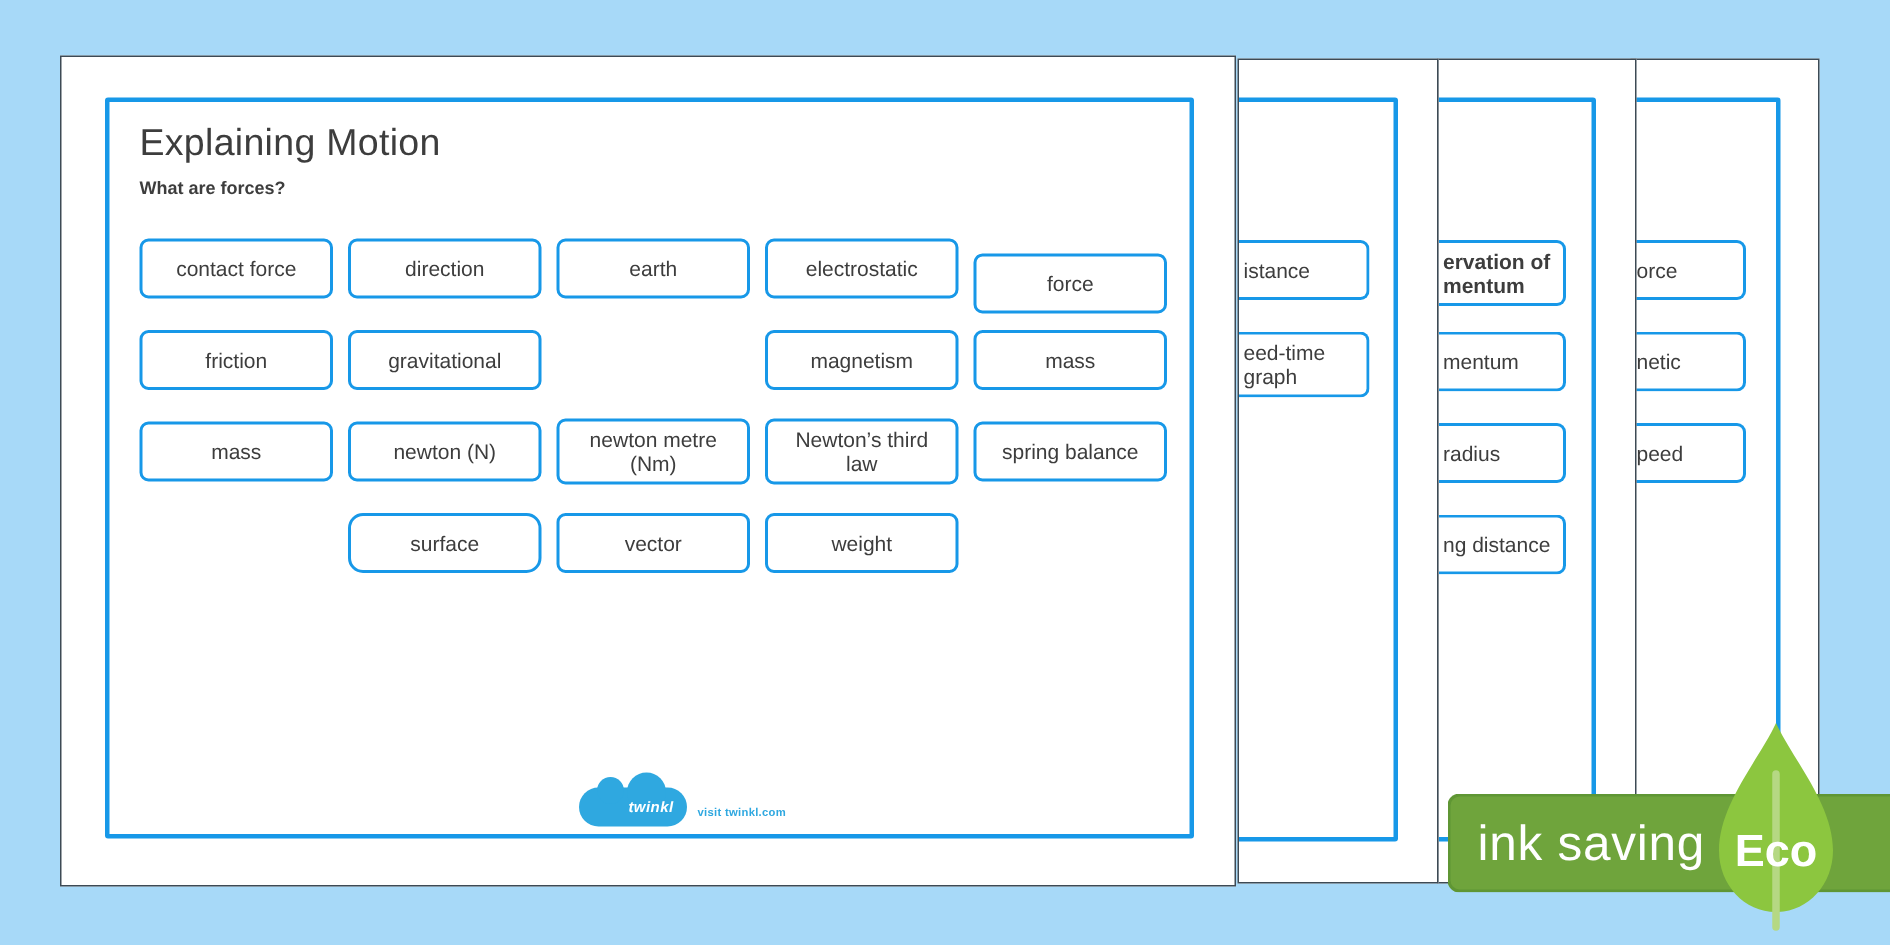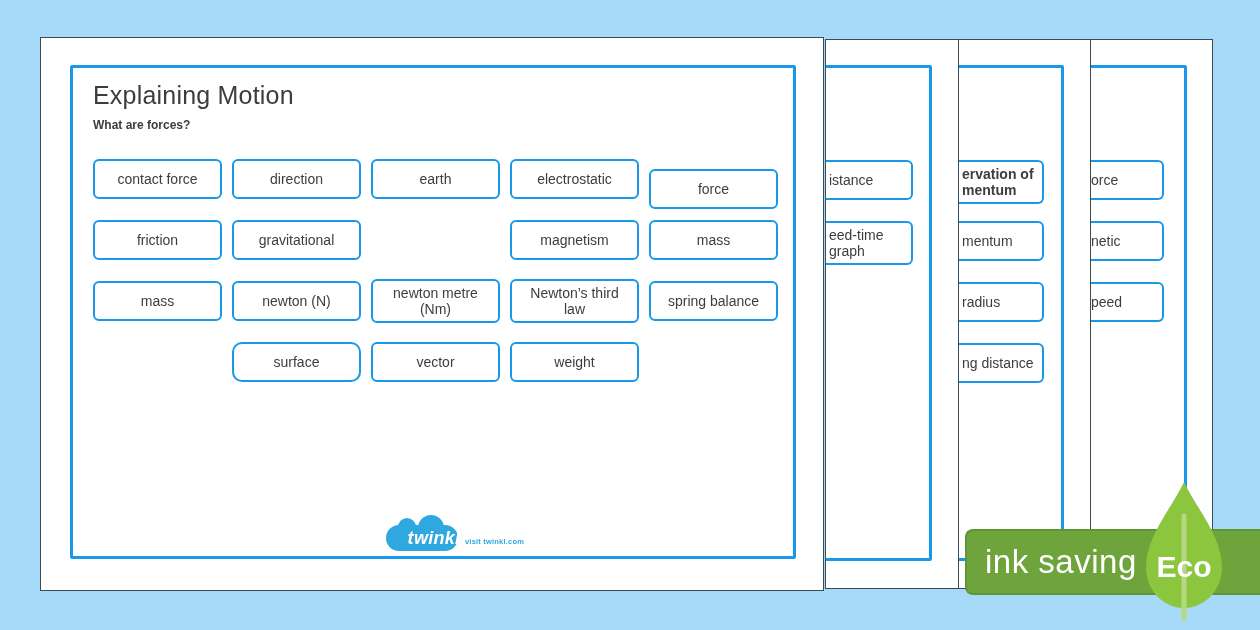--- a/index.html
+++ b/index.html
@@ -29,21 +29,21 @@
   .partial-card{position:absolute;left:0;min-height:40px;background:#fff;border:2px solid #1798e8;border-left:none;
         border-radius:0 6px 6px 0;box-sizing:border-box;display:flex;align-items:center;justify-content:flex-start;
         text-align:left;font-size:14px;line-height:1.15;color:#3d3d3d;padding:2px 2px 2px 3px;}
   .partial-card.tall{min-height:44px;}
 
   
   .logo-cloud{position:absolute;left:345px;top:487px;width:72px;height:26px;background:#2fa8e0;border-radius:13px;
         display:flex;align-items:center;justify-content:center;}
   .logo-cloud::before{content:"";position:absolute;left:12px;top:-7px;width:18px;height:18px;background:#2fa8e0;border-radius:50%;}
   .logo-cloud::after{content:"";position:absolute;right:14px;top:-10px;width:26px;height:26px;background:#2fa8e0;border-radius:50%;}
-  .logo-text{position:relative;z-index:1;color:#fff;font-weight:bold;font-style:italic;font-size:18px;letter-spacing:.3px;margin-left:24px;}
+  .logo-text{position:relative;z-index:1;color:#fff;font-weight:bold;font-style:italic;font-size:10px;letter-spacing:.3px;margin-left:24px;}
   .logo-tagline{position:absolute;left:424px;top:499px;font-size:7.5px;font-weight:bold;color:#2fa8e0;letter-spacing:.2px;}
 
   
   .eco-banner{position:absolute;left:965px;top:529px;width:295px;height:66px;background:#6fa43c;
         border:2px solid #5f9634;border-right:none;border-radius:8px 0 0 8px;box-sizing:border-box;z-index:10;
         display:flex;align-items:center;}
   .eco-banner-label{color:#ffffff;font-size:33px;margin-left:18px;letter-spacing:.5px;}
   .eco-leaf{position:absolute;left:1146px;top:482px;width:76px;height:140px;z-index:11;}
   .eco-leaf text{font-family:"Liberation Sans", sans-serif;font-weight:bold;font-size:30px;fill:#ffffff;}
 </style>

